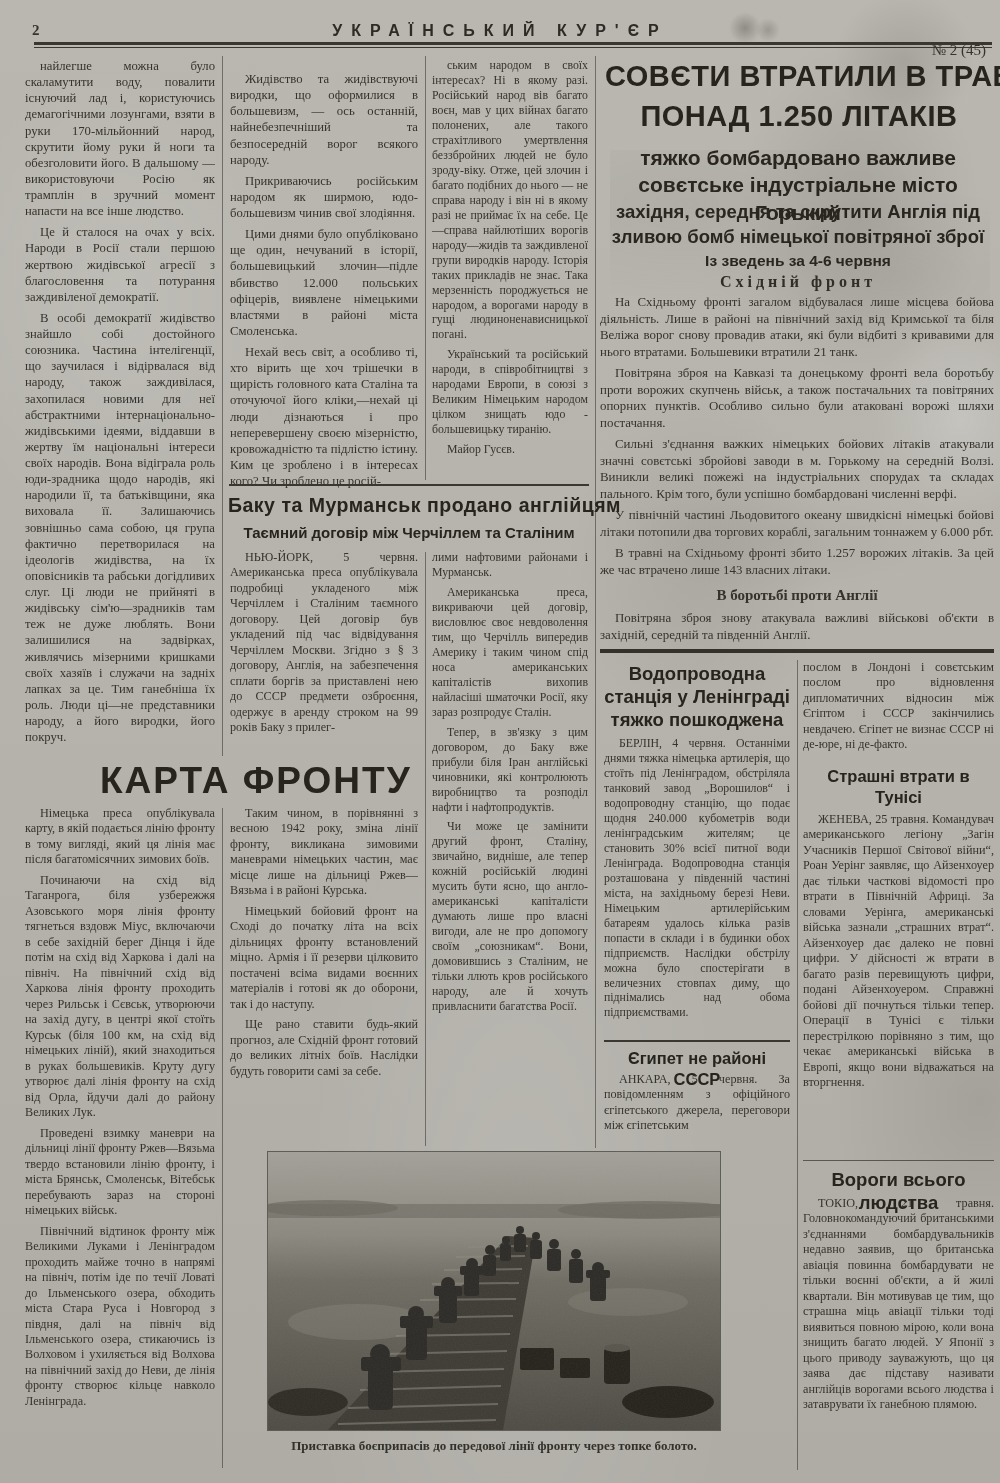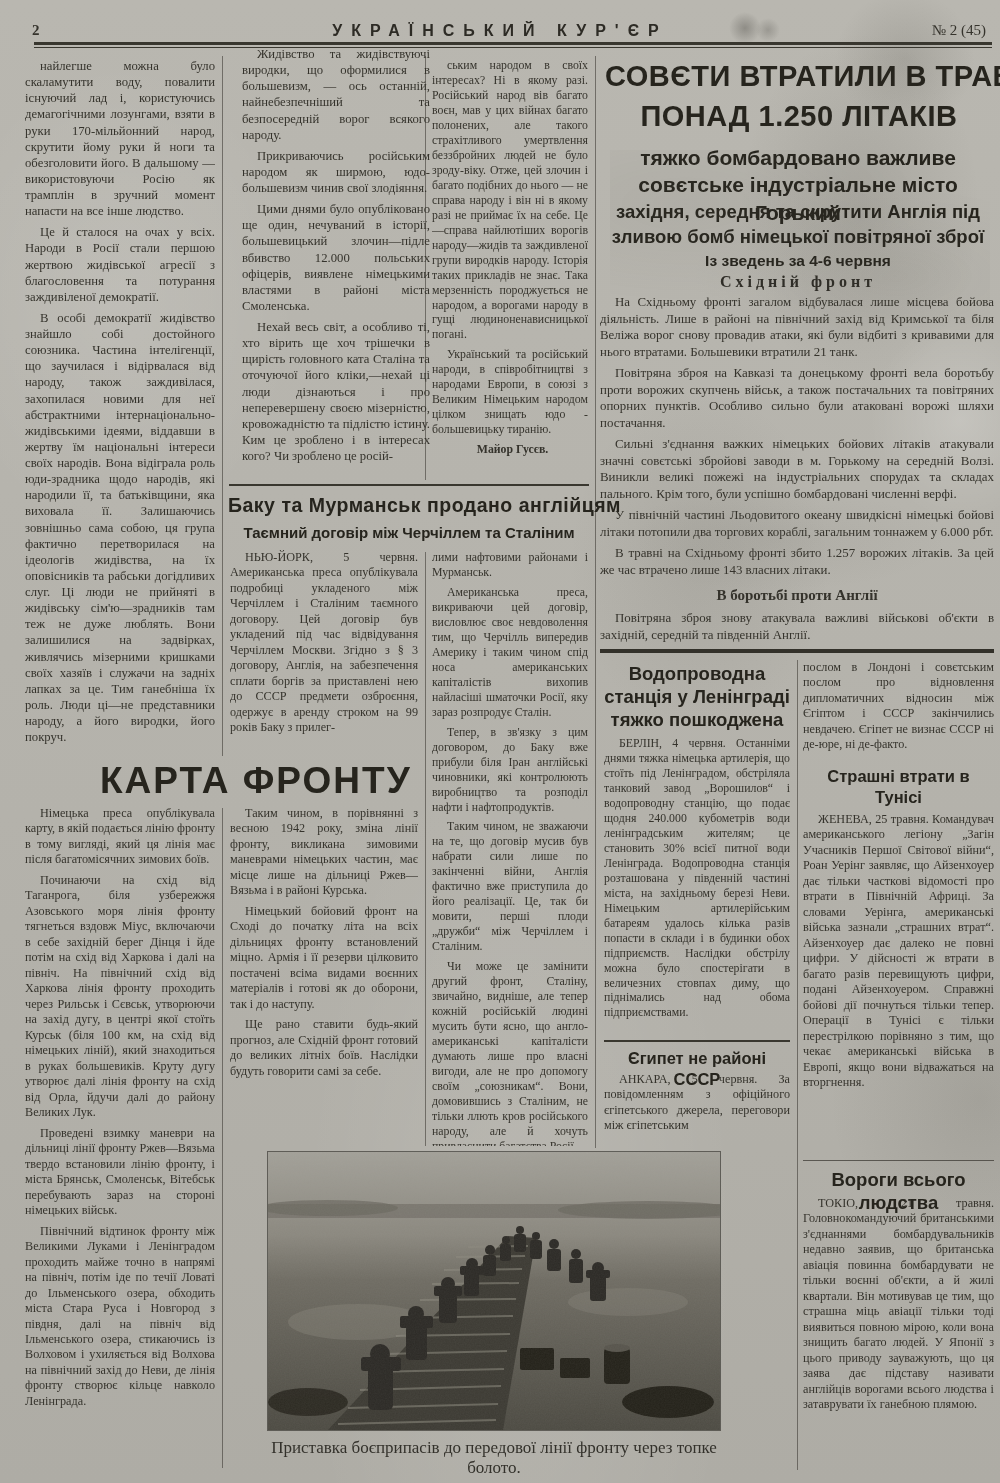--- a/index.html
+++ b/index.html
@@ -16,50 +16,50 @@
       radial-gradient(ellipse at 120px 300px, rgba(255,255,255,.10), transparent 180px),
       radial-gradient(ellipse at 520px 1250px, rgba(255,255,255,.10), transparent 220px),
       radial-gradient(ellipse at 980px 1100px, rgba(60,58,50,.12), transparent 150px),
       linear-gradient(180deg,#b9b7b0 0%,#b4b2ab 55%,#aeaca5 100%);
   }
   .abs{position:absolute;}
   
   .pageno{font-size:15px;font-weight:bold;}
   .masthead{width:100%;text-align:center;font-family:"Liberation Sans",sans-serif;
     font-weight:bold;font-size:16px;letter-spacing:9px;color:#2d2b25;}
-  .issue{font-size:15px;}
+  .issue{font-size:15px;margin-top:20px;}
   .hdr-rule{border-top:3px solid #39372f;border-bottom:1px solid #39372f;height:2px;}
   
   .vrule{width:1px;background:rgba(52,50,44,.55);}
   .hrule{height:0;border-top:2px solid #39372f;}
   .hrule-thick{height:0;border-top:4px solid #33312a;}
   .hrule-thin{height:0;border-top:1px solid rgba(52,50,44,.7);}
   
   .col{ text-align:justify; overflow:hidden; }
   .col p{margin:0 0 5px;text-indent:15px;line-height:1.27;}
   .s13{font-size:12.7px;}
   .s12{font-size:12.2px;}
   .s11{font-size:11.8px;}
   .sov{font-size:12.9px;}
   .sov p{line-height:1.28;}
-  .sig{text-align:center;font-weight:bold;text-indent:0;padding-right:10px;}
+  .sig{text-align:left;font-weight:normal;text-indent:0;padding-right:10px;}
   .sec{font-weight:bold;text-align:center;font-size:15px;margin:9px 0 6px;text-indent:0 !important;}
   
   .hl{font-family:"Liberation Sans",sans-serif;font-weight:bold;color:#26241d;text-align:center;}
   .hl-big{font-size:29px;letter-spacing:.5px;white-space:nowrap;line-height:1.25;}
   .deck1{font-size:21px;line-height:1.3;}
   .deck2{font-size:18.5px;line-height:1.35;}
   .deck3{font-size:15.5px;}
   .sec-serif{font-family:"Liberation Serif",serif;font-weight:bold;font-size:16px;letter-spacing:4px;text-align:center;color:#2e2c26;}
   .hl-baku{font-size:19.5px;white-space:nowrap;letter-spacing:.5px;}
   .deck-baku{font-size:15px;}
   .hl-karta{font-size:37px;letter-spacing:2px;white-space:nowrap;}
   .hl-mid{font-size:18.5px;line-height:1.25;}
   .hl-small{font-size:16.5px;line-height:1.25;}
-  .caption{font-size:17px;text-align:center;font-weight:normal;color:#33312b;}
+  .caption{font-size:13px;text-align:center;font-weight:bold;color:#33312b;}
   .photo-frame{box-shadow:0 0 0 1px rgba(40,38,33,.6);}
   .ghost{pointer-events:none;}
 </style>
 </head>
 <body>
 
 <div class="page">
 
   <div class="abs pageno" style="left:32px;top:22px;">2</div>
   <div class="abs masthead" style="left:0;top:22px;">УКРАЇНСЬКИЙ КУР'ЄР</div>
@@ -72,21 +72,21 @@
   <div class="abs vrule" style="left:425px;top:552px;height:594px;"></div>
   <div class="abs vrule" style="left:595px;top:56px;height:1092px;"></div>
   <div class="abs vrule" style="left:797px;top:660px;height:810px;"></div>
 
   <div class="col abs s13" style="left:25px;top:58px;width:190px;height:700px;">
     <p>найлегше можна було скаламутити воду, повалити існуючий лад і, користуючись демагогічними лозунгами, взяти в руки 170-мільйонний народ, скрутити йому руки й ноги та обезголовити його. В дальшому — використовуючи Росію як трамплін в зручний момент напасти на все інше людство.</p>
     <p>Це й сталося на очах у всіх. Народи в Росії стали першою жертвою жидівської агресії з благословення та потурання заждивіленої демократії.</p>
     <p>В особі демократії жидівство знайшло собі достойного союзника. Частина інтелігенції, що заучилася і відірвалася від народу, також заждивілася, захопилася новими для неї абстрактними інтернаціонально-жидівськими ідеями, віддавши в жертву їм національні інтереси своїх народів. Вона відіграла роль юди-зрадника щодо народів, які народили її, та батьківщини, яка виховала її. Залишаючись зовнішньо сама собою, ця група фактично перетворилася на ідеологів жидівства, на їх оповісників та рабськи догідливих слуг. Ці люди не прийняті в жидівську сім'ю—зрадників там теж не дуже люблять. Вони залишилися на задвірках, живлячись мізерними кришками своїх хазяїв і служачи на задніх лапках за це. Тим ганебніша їх роль. Люди ці—не представники народу, а його виродки, його покруч.</p>
   </div>
 
-  <div class="col abs s13" style="left:230px;top:46px;width:188px;height:426px;margin-left:12px;">
+  <div class="col abs s13" style="left:230px;top:71px;width:188px;height:426px;">
     <p>Жидівство та жидівствуючі виродки, що оформилися в большевизм, — ось останній, найнебезпечніший та безпосередній ворог всякого народу.</p>
     <p>Прикриваючись російським народом як ширмою, юдо-большевизм чинив свої злодіяння.</p>
     <p>Цими днями було опубліковано ще один, нечуваний в історії, большевицький злочин—підле вбивство 12.000 польських офіцерів, виявлене німецькими властями в районі міста Смоленська.</p>
     <p>Нехай весь світ, а особливо ті, хто вірить ще хоч трішечки в щирість головного ката Сталіна та оточуючої його кліки,—нехай ці люди дізнаються і про неперевершену своєю мізерністю, кровожадністю та підлістю істину. Ким це зроблено і в інтересах кого? Чи зроблено це росій-</p>
   </div>
 
   <div class="col abs s11" style="left:432px;top:58px;width:156px;height:428px;">
     <p>ським народом в своїх інтересах? Ні в якому разі. Російський народ вів багато воєн, мав у цих війнах багато полонених, але такого страхітливого умертвлення беззбройних людей не було зроду-віку. Отже, цей злочин і багато подібних до нього — не справа народу і він ні в якому разі не приймає їх на себе. Це—справа найлютіших ворогів народу—жидів та заждивленої групи виродків народу. Історія таких прикладів не знає. Така мерзенність породжується не народом, а ворогами народу в гущі людиноненависницької погані.</p>
     <p>Український та російський народи, в співробітництві з народами Европи, в союзі з Великим Німецьким народом цілком знищать юдо - большевицьку тиранію.</p>
     <p class="sig">Майор Гусєв.</p>
@@ -115,21 +115,20 @@
   <div class="abs hl hl-baku" style="left:228px;top:494px;width:362px;">Баку та Мурманськ продано англійцям</div>
   <div class="abs hl deck-baku" style="left:228px;top:524px;width:362px;">Таємний договір між Черчіллем та Сталіним</div>
 
   <div class="col abs s12" style="left:230px;top:550px;width:188px;height:206px;">
     <p>НЬЮ-ЙОРК, 5 червня. Американська преса опублікувала подробиці укладеного між Черчіллем і Сталіним таємного договору. Цей договір був укладений під час відвідування Черчіллем Москви. Згідно з § 3 договору, Англія, на забезпечення сплати боргів за приставлені нею до СССР предмети озброєння, одержує в аренду строком на 99 років Баку з прилег-</p>
   </div>
   <div class="col abs s11" style="left:432px;top:550px;width:156px;height:596px;">
     <p style="text-indent:0;">лими нафтовими районами і Мурманськ.</p>
     <p>Американська преса, викриваючи цей договір, висловлює своє невдоволення тим, що Черчілль випередив Америку і таким чином спід носа американських капіталістів вихопив найласіші шматочки Росії, яку зараз розпродує Сталін.</p>
     <p>Тепер, в зв'язку з цим договором, до Баку вже прибули біля Іран англійські чиновники, які контролюють виробництво та розподіл нафти і нафтопродуктів.</p>
-    <p>Таким чином, не зважаючи на те, що договір мусив був набрати сили лише по закінченні війни, Англія фактично вже приступила до його реалізації. Це, так би мовити, перші плоди „дружби“ між Черчіллем і Сталіним.</p>
     <p>Чи може це замінити другий фронт, Сталіну, звичайно, видніше, але тепер кожній російській людині мусить бути ясно, що англо-американські капіталісти думають лише про власні вигоди, але не про допомогу своїм „союзникам“. Вони, домовившись з Сталіним, не тільки ллють кров російського народу, але й хочуть привласнити багатства Росії.</p>
   </div>
 
   <div class="abs hl hl-karta" style="left:100px;top:760px;width:250px;">КАРТА ФРОНТУ</div>
   <div class="col abs s12" style="left:25px;top:806px;width:190px;height:672px;">
     <p>Німецька преса опублікувала карту, в якій подається лінію фронту в тому вигляді, який ця лінія має після багатомісячних зимових боїв.</p>
     <p>Починаючи на схід від Таганрога, біля узбережжя Азовського моря лінія фронту тягнеться вздовж Міус, включаючи в себе західній берег Дінця і йде потім на схід від Харкова і далі на північ. На північний схід від Харкова лінія фронту проходить через Рильськ і Сєвськ, утворюючи на захід дугу, в центрі якої стоїть Курськ (біля 100 км, на схід від німецьких ліній), який знаходиться в руках большевиків. Круту дугу утворює далі лінія фронту на схід від Орла, йдучи далі до району Великих Лук.</p>
     <p>Проведені взимку маневри на дільниці лінії фронту Ржев—Вязьма твердо встановили лінію фронту, і міста Брянськ, Смоленськ, Вітебськ перебувають зараз на стороні німецьких військ.</p>
     <p>Північний відтинок фронту між Великими Луками і Ленінградом проходить майже точно в напрямі на північ, потім іде по течії Ловаті до Ільменського озера, обходить міста Стара Руса і Новгород з півдня, далі на північ від Ільменського озера, стикаючись із Волховом і ухиляється від Волхова на північний захід до Неви, де лінія фронту створює кільце навколо Ленінграда.</p>
   </div>

